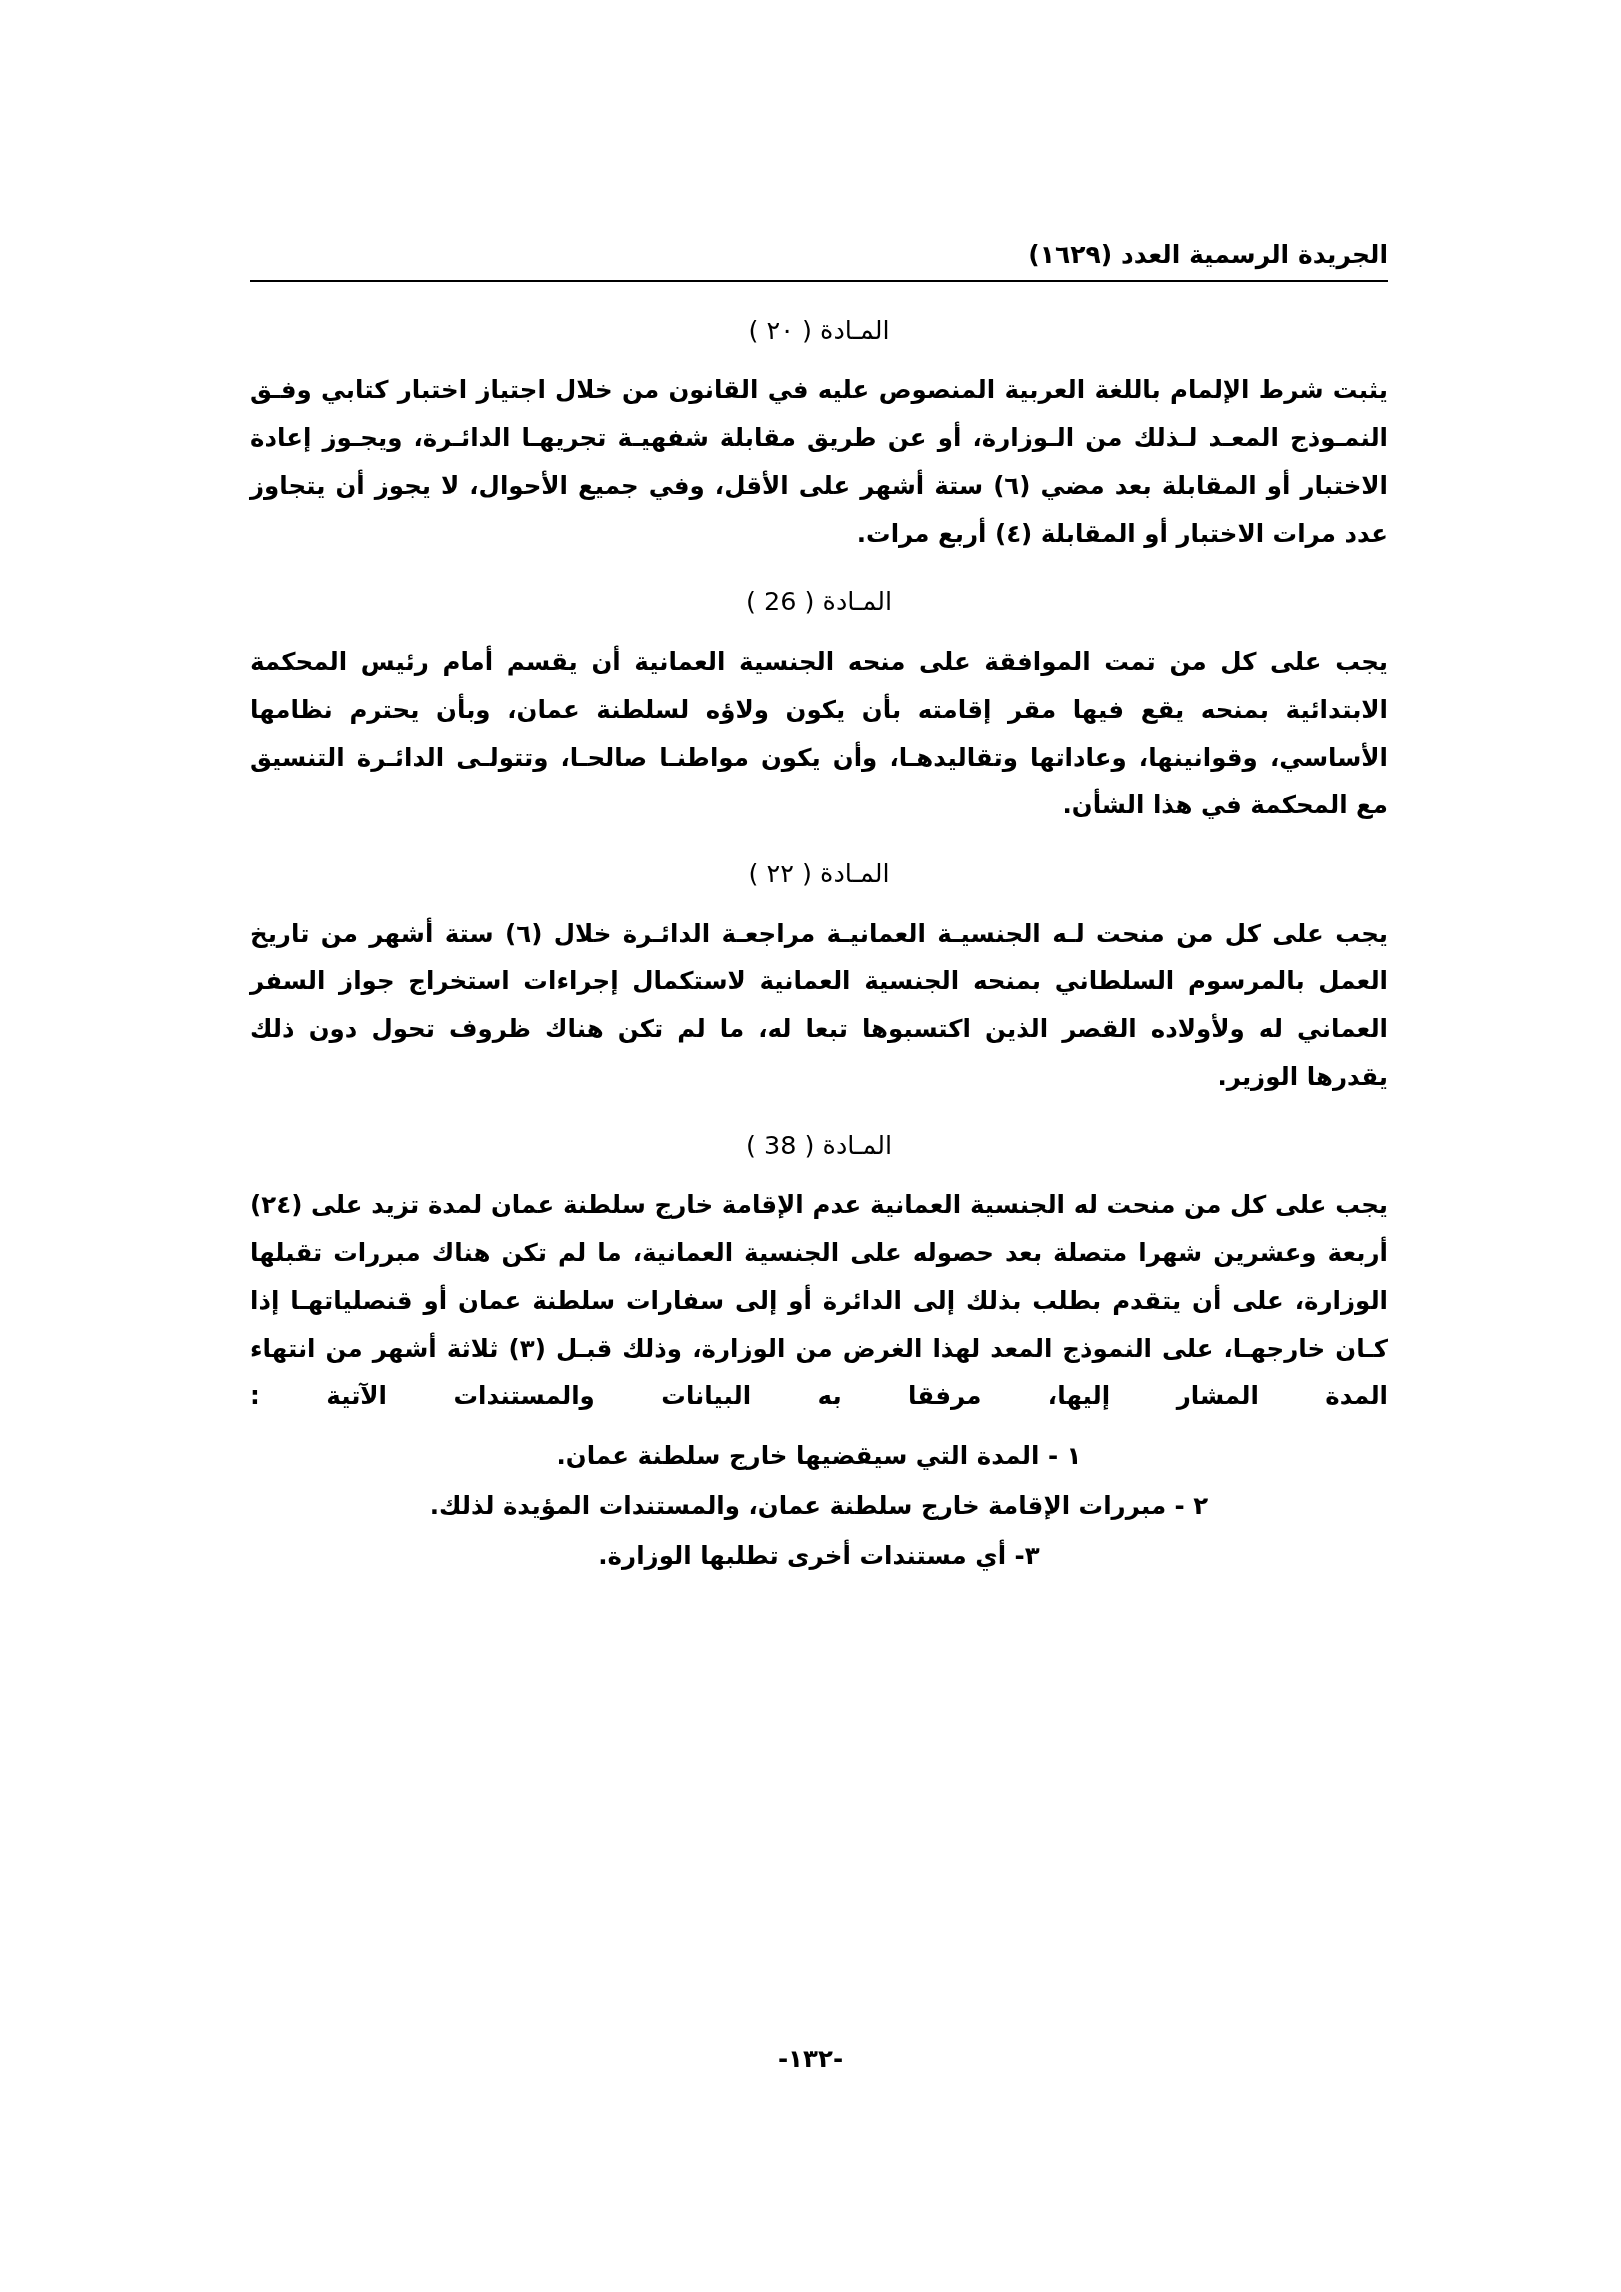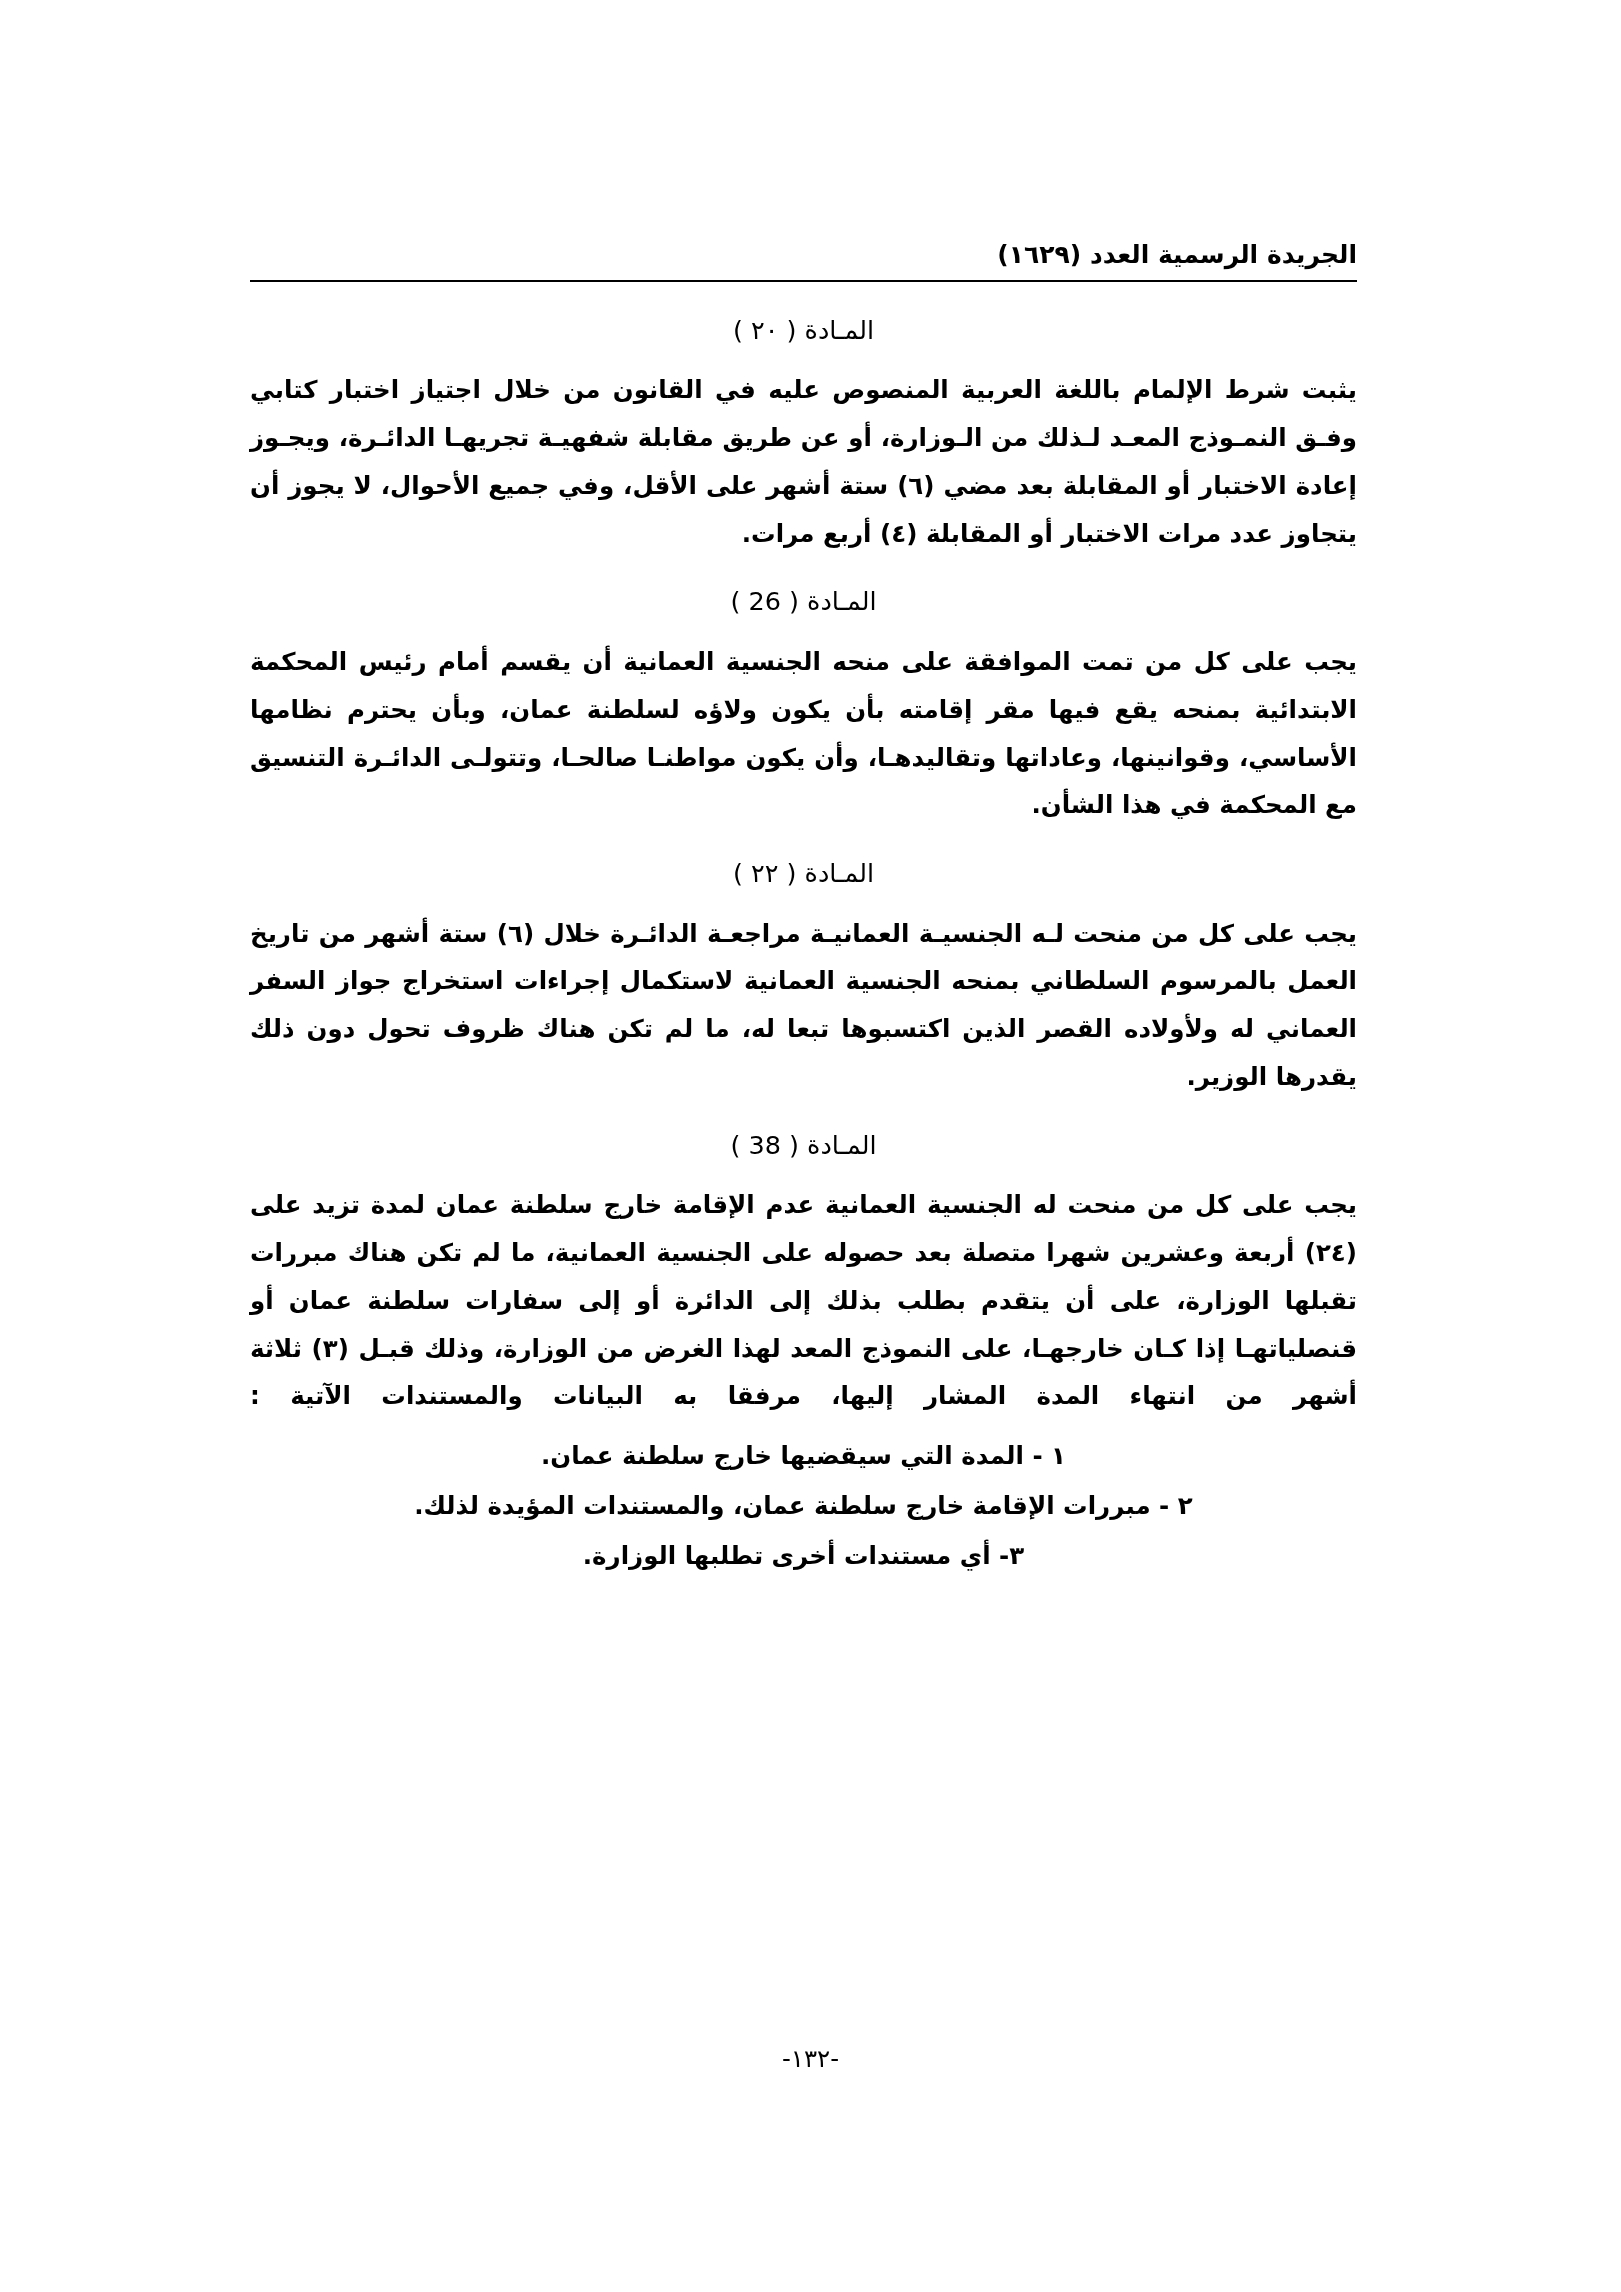--- a/index.html
+++ b/index.html
@@ -16,21 +16,21 @@
   .page {
     position: relative;
     width: 1621px;
     height: 2293px;
     box-sizing: border-box;
     padding: 0;
     background: #ffffff;
   }
   .content {
     position: absolute;
-    right: 264px;
+    right: 233px;
     left: 250px;
     top: 240px;
   }
   .header {
     display: flex;
     align-items: flex-end;
     justify-content: flex-start;
     gap: 13.7px;
     padding-bottom: 9.8px;
     border-bottom: 2px solid #000;
@@ -76,21 +76,21 @@
     text-align: center;
     margin-bottom: 2px;
   }
   .page-number {
     position: absolute;
     left: 0;
     right: 0;
     top: 2044px;
     text-align: center;
     font-size: 24.5px;
-    font-weight: 400;
+    font-weight: 700;
     letter-spacing: 1px;
   }
 </style>
 </head>
 <body>
 
 <div class="page">
 
   <div class="content">
 

